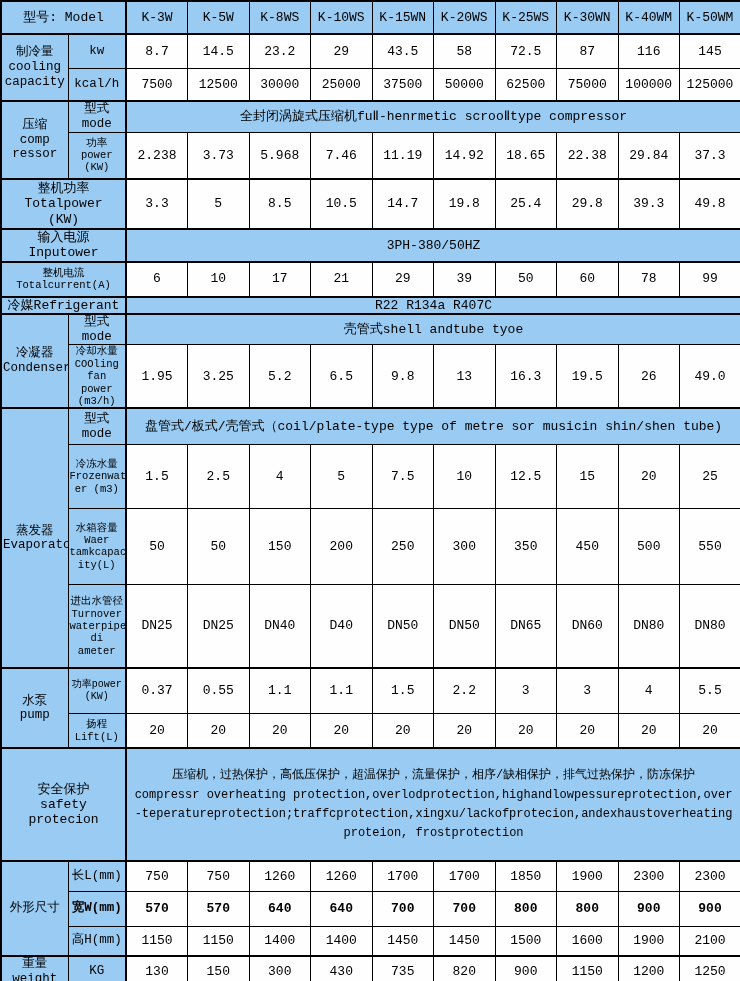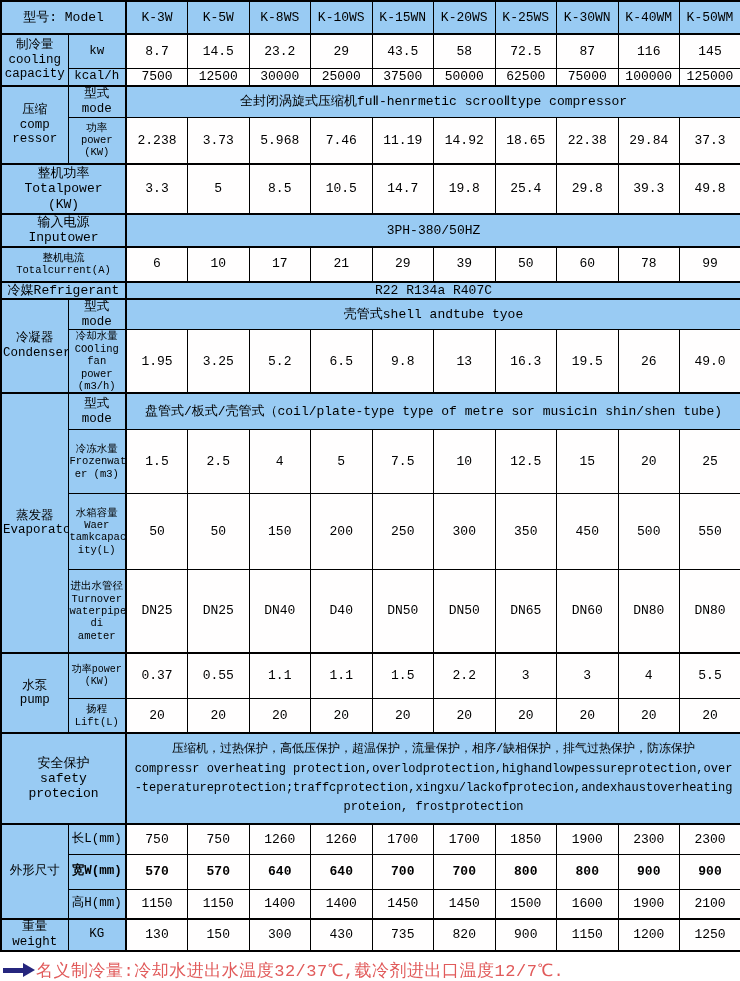--- a/index.html
+++ b/index.html
@@ -35,21 +35,21 @@
   .blab { font-size: 12.5px; }
   .sm   { font-size: 10.5px; margin-top: 25px; }
   .xs   { font-size: 10px; }
   .mval { font-size: 13px; }
   .val  { background: #fffefe; font-size: 13px; }
   .span { font-size: 13px; }
   .safety {
     font-size: 12px;
     line-height: 1.6;
     word-break: break-all;
-    padding: 6px 6px;
+    padding: 17px 6px;
   }
 
   .notes { padding: 8px 0 0 2px; }
   .note { display: flex; align-items: center; height: 21px; }
   .arrow { position: relative; width: 34px; height: 15px; flex: 0 0 34px; display: inline-block; }
   .arrow::before {
     content: ""; position: absolute; left: 1px; top: 5px;
     width: 20px; height: 5px; background: var(--navy, #26267E);
   }
   .arrow::after {
@@ -108,21 +108,21 @@
           <td class="val">14.5</td>
           <td class="val">23.2</td>
           <td class="val">29</td>
           <td class="val">43.5</td>
           <td class="val">58</td>
           <td class="val">72.5</td>
           <td class="val">87</td>
           <td class="val">116</td>
           <td class="val">145</td>
         </tr>
-        <tr style="height: 18px; padding-left: 44px;">
+        <tr style="height: 33px; padding-left: 44px;">
           <td class="hd blab pre labend">kcal/h</td>
           <td class="val">7500</td>
           <td class="val">12500</td>
           <td class="val">30000</td>
           <td class="val">25000</td>
           <td class="val">37500</td>
           <td class="val">50000</td>
           <td class="val">62500</td>
           <td class="val">75000</td>
           <td class="val">100000</td>

